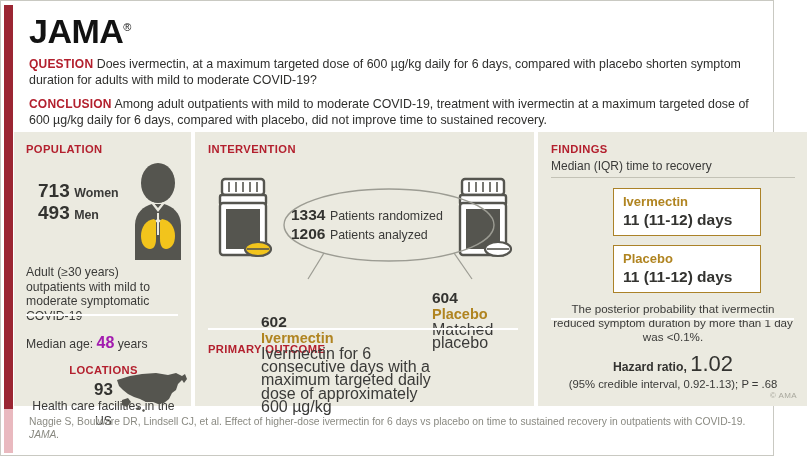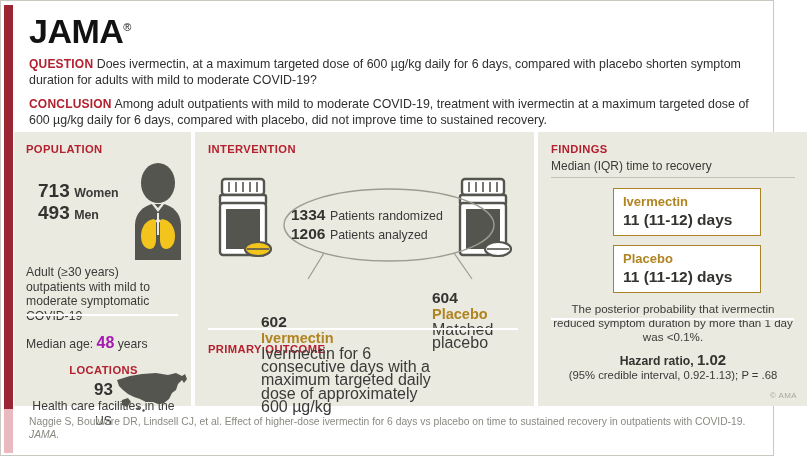--- a/index.html
+++ b/index.html
@@ -104,21 +104,21 @@
     width:148px;margin:0 0 9px 62px;background:#ffffff;
     border:1.6px solid #ab8228;box-sizing:border-box;padding:5px 8px 6px 9px;
   }
   .fbox-name{font-weight:700;font-size:13px;color:#b08420;line-height:16px;}
   .fbox-val{font-weight:700;font-size:15.5px;color:#333330;line-height:19px;}
 
   .fin-note{
     text-align:center;font-size:11.6px;line-height:14px;color:#3a3a38;margin-top:6px;
   }
   .fin-hr{text-align:center;margin-top:7px;font-size:12.2px;font-weight:700;color:#333330;}
-  .fin-hr .big{font-size:15px;font-weight:700;}
+  .fin-hr .big{font-size:22px;font-weight:400;}
   .fin-ci{text-align:center;font-size:11.3px;color:#3a3a38;margin-top:1px;}
   .ama{
     position:absolute;right:10px;bottom:6px;font-size:8px;color:#a9a89d;letter-spacing:.4px;
   }
 
   
   .footer{
     position:absolute;left:28px;top:414px;right:10px;
     font-size:10.3px;line-height:13px;color:#8a8a82;
   }

